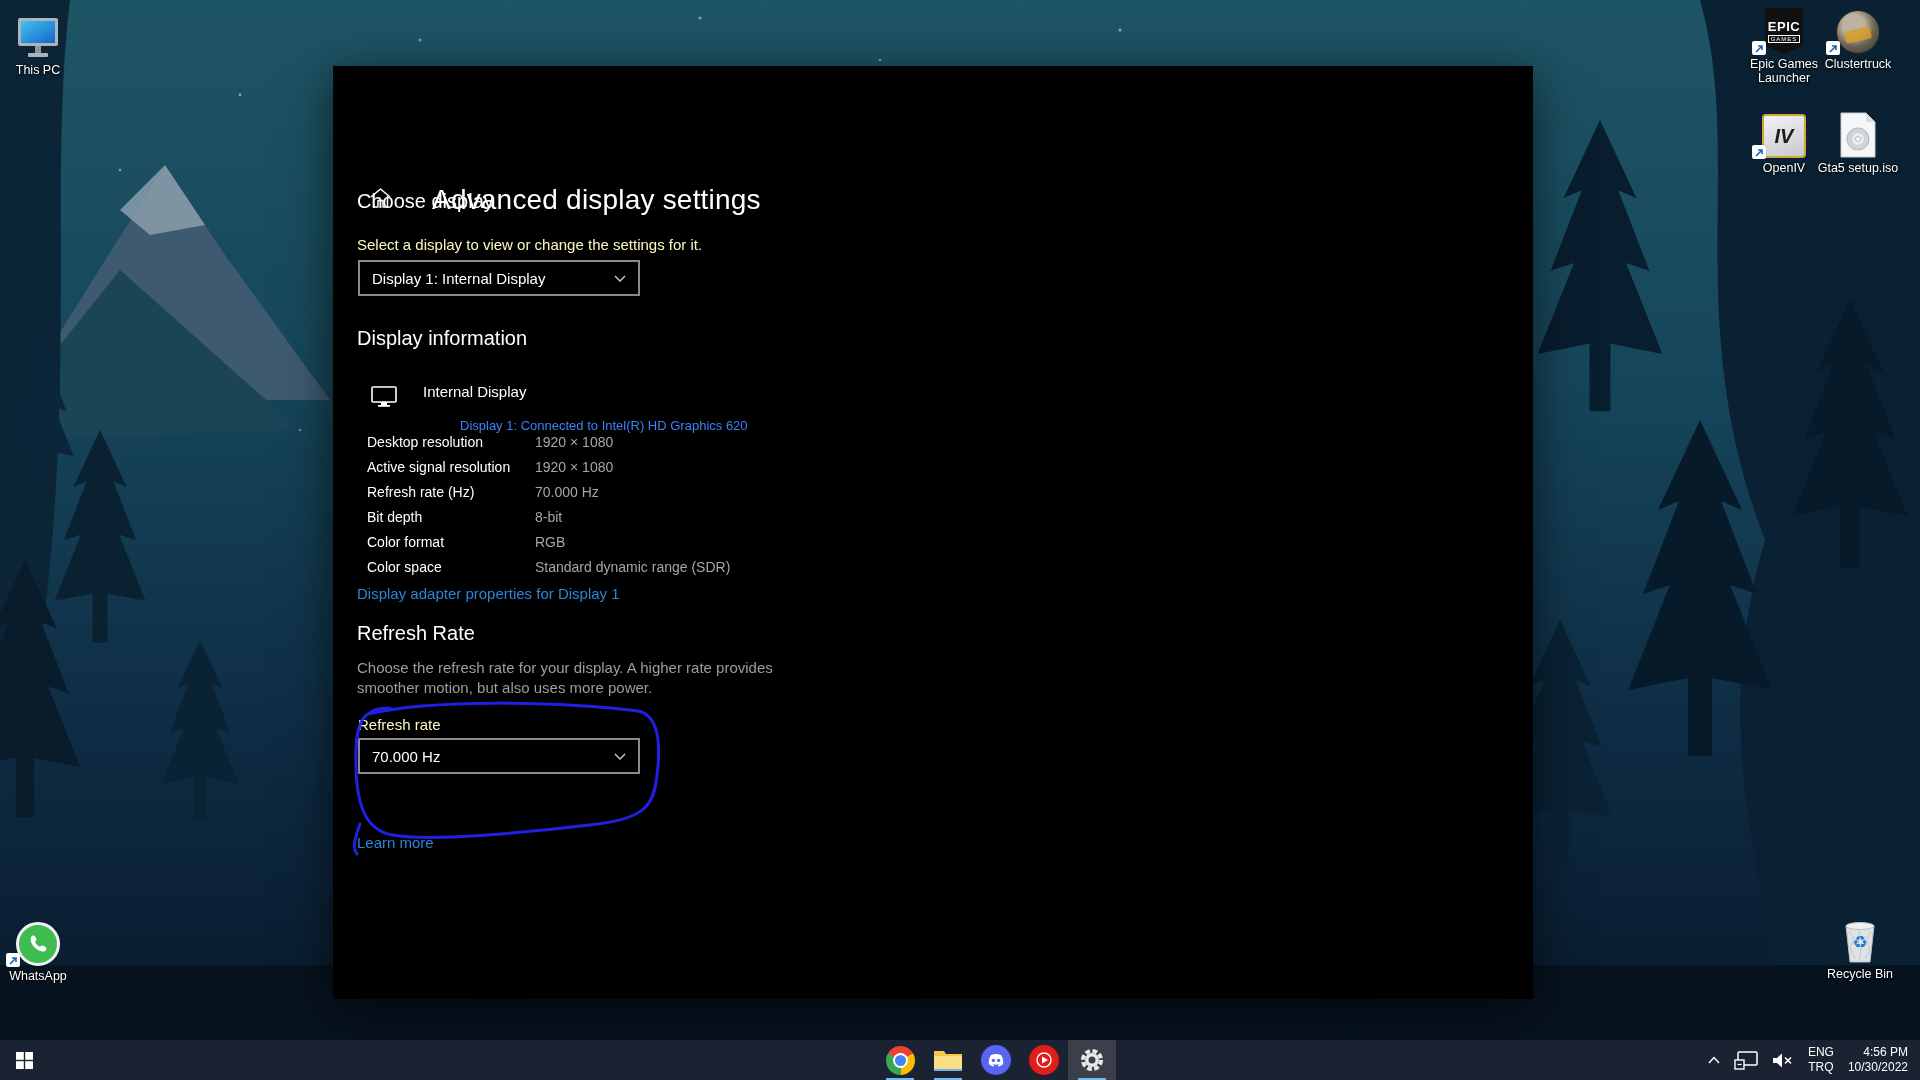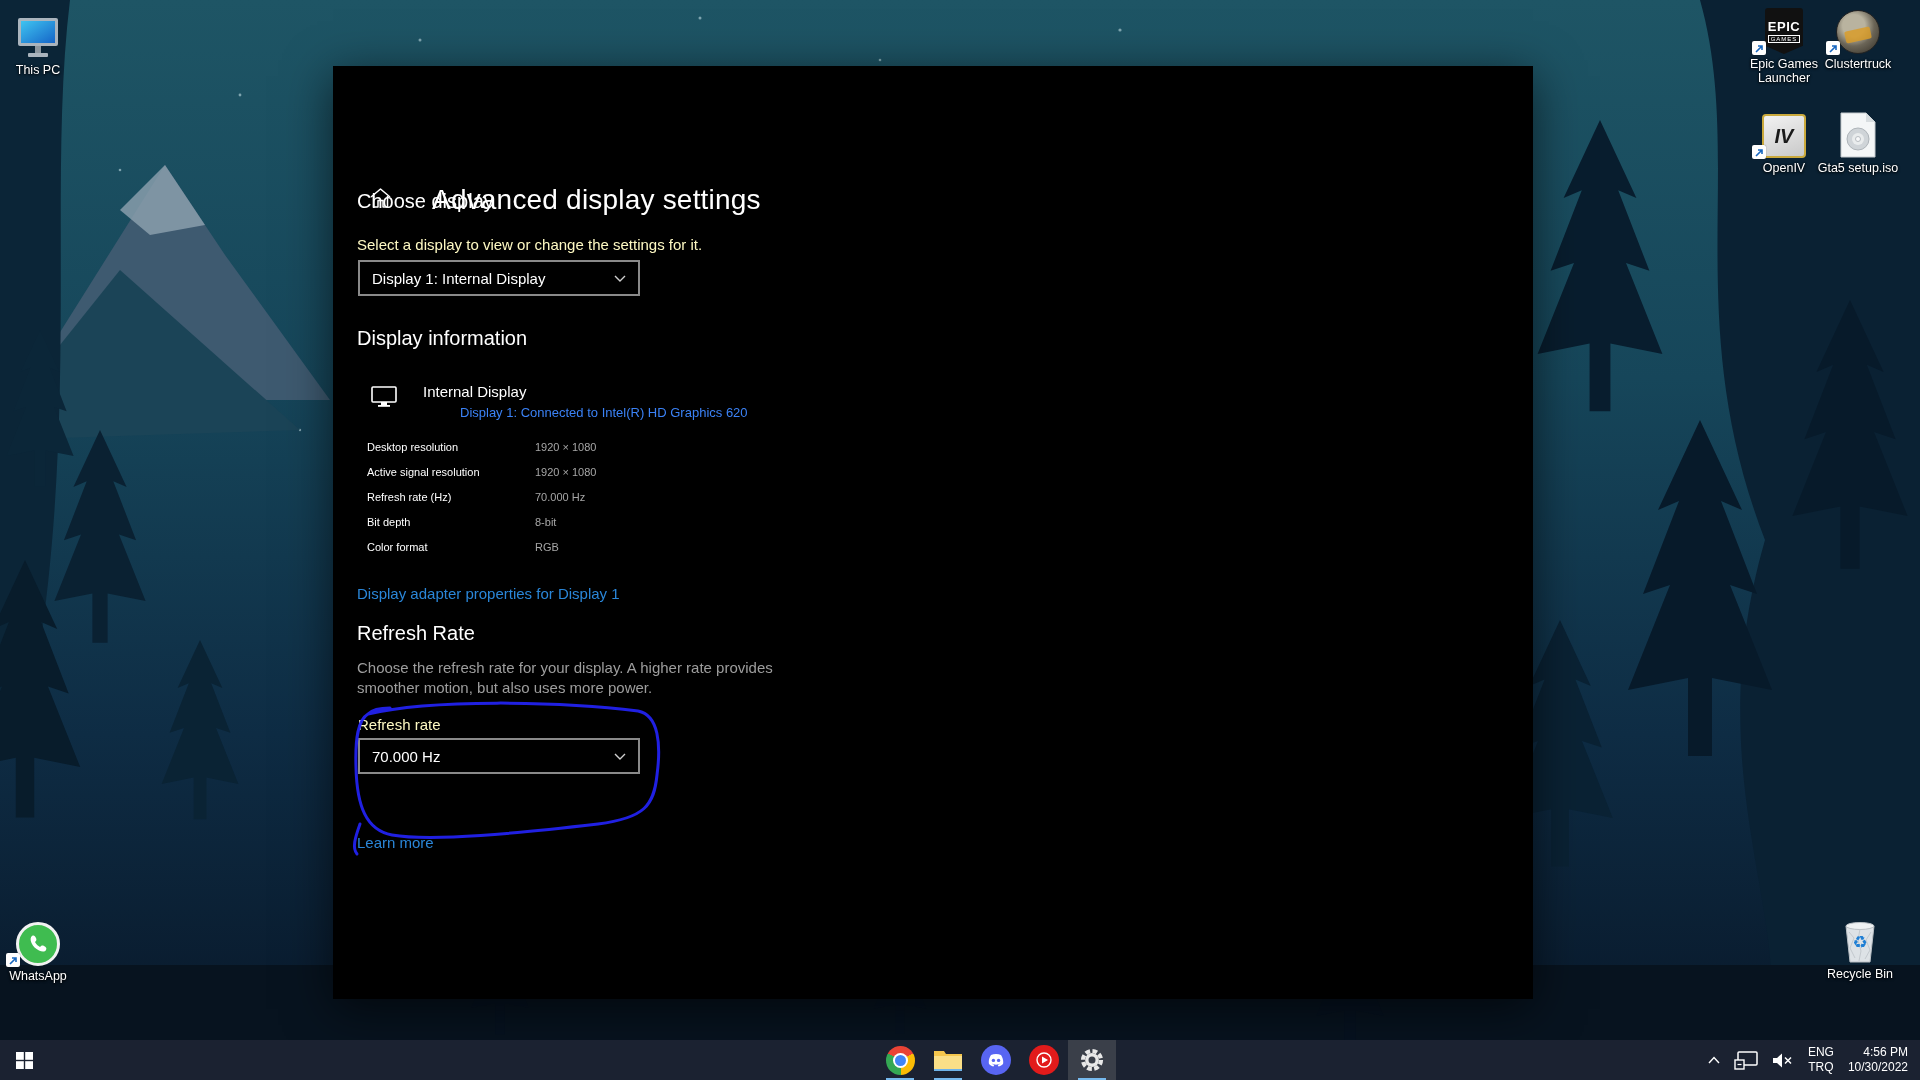--- a/index.html
+++ b/index.html
@@ -35,24 +35,24 @@
   .cap-btn{width:46px;height:36px;display:flex;align-items:center;justify-content:center;cursor:pointer;}
 
   .page-head{position:absolute;left:36px;top:118px;display:flex;align-items:center;gap:40px;}
   .page-title{font-size:28px;font-weight:400;letter-spacing:.2px;}
   .h2{position:absolute;left:24px;font-size:20px;font-weight:400;color:#fff;}
   .body-text{position:absolute;left:24px;font-size:15px;color:#fef9c3;}
   .gray{color:#9d9d9d;}
   .dropdown{position:absolute;left:25px;width:282px;height:36px;box-sizing:border-box;border:2px solid #8a8a8a;
     background:#000;display:flex;align-items:center;justify-content:space-between;padding:0 12px;font-size:15px;cursor:pointer;}
   .device-row{position:absolute;left:38px;top:317px;display:flex;gap:26px;}
-  .device-text .dn{font-size:15px;color:#fff;margin-bottom:5px;}
+  .device-text .dn{font-size:15px;color:#fff;margin-bottom:18px;}
   .device-text .dc{font-size:13px;color:#3b82f6;margin-left:37px;}
   .specs{position:absolute;left:34px;top:368px;}
-  .spec-row{display:flex;height:25px;align-items:center;font-size:11px;}
+  .spec-row{display:flex;height:25px;font-size:14px;}
   .spec-label{width:168px;color:#fff;}
   .spec-value{color:#a6a6a6;}
   .link{position:absolute;left:24px;font-size:15px;color:#2a86d8;cursor:pointer;text-decoration:none;}
 
   
   .annotation{position:absolute;inset:0;z-index:7;pointer-events:none;}
 
   
   .taskbar{position:absolute;left:0;top:1040px;width:1920px;height:40px;background:#1b2231;z-index:10;text-align:right;}
   .start-btn{position:absolute;left:0;top:0;width:48px;height:40px;display:flex;align-items:center;justify-content:center;cursor:pointer;}
@@ -273,20 +273,24 @@
         <span class="spec-value">70.000 Hz</span>
       </div>
       <div class="spec-row">
         <span class="spec-label">Bit depth</span>
         <span class="spec-value">8-bit</span>
       </div>
       <div class="spec-row">
         <span class="spec-label">Color format</span>
         <span class="spec-value">RGB</span>
       </div>
+      <div class="spec-row">
+        <span class="spec-label">Color space</span>
+        <span class="spec-value">Standard dynamic range (SDR)</span>
+      </div>
     </div>
 
     <a class="link" style="top:519px;">Display adapter properties for Display 1</a>
 
     <div class="h2" style="top:556px;">Refresh Rate</div>
     <div class="body-text gray" style="top:592px;width:452px;line-height:20px;">Choose the refresh rate for your display. A higher rate provides smoother motion, but also uses more power.</div>
 
     <div class="body-text" style="top:650px;left:25px;">Refresh rate</div>
 
     <div class="dropdown" style="top:672px;">

